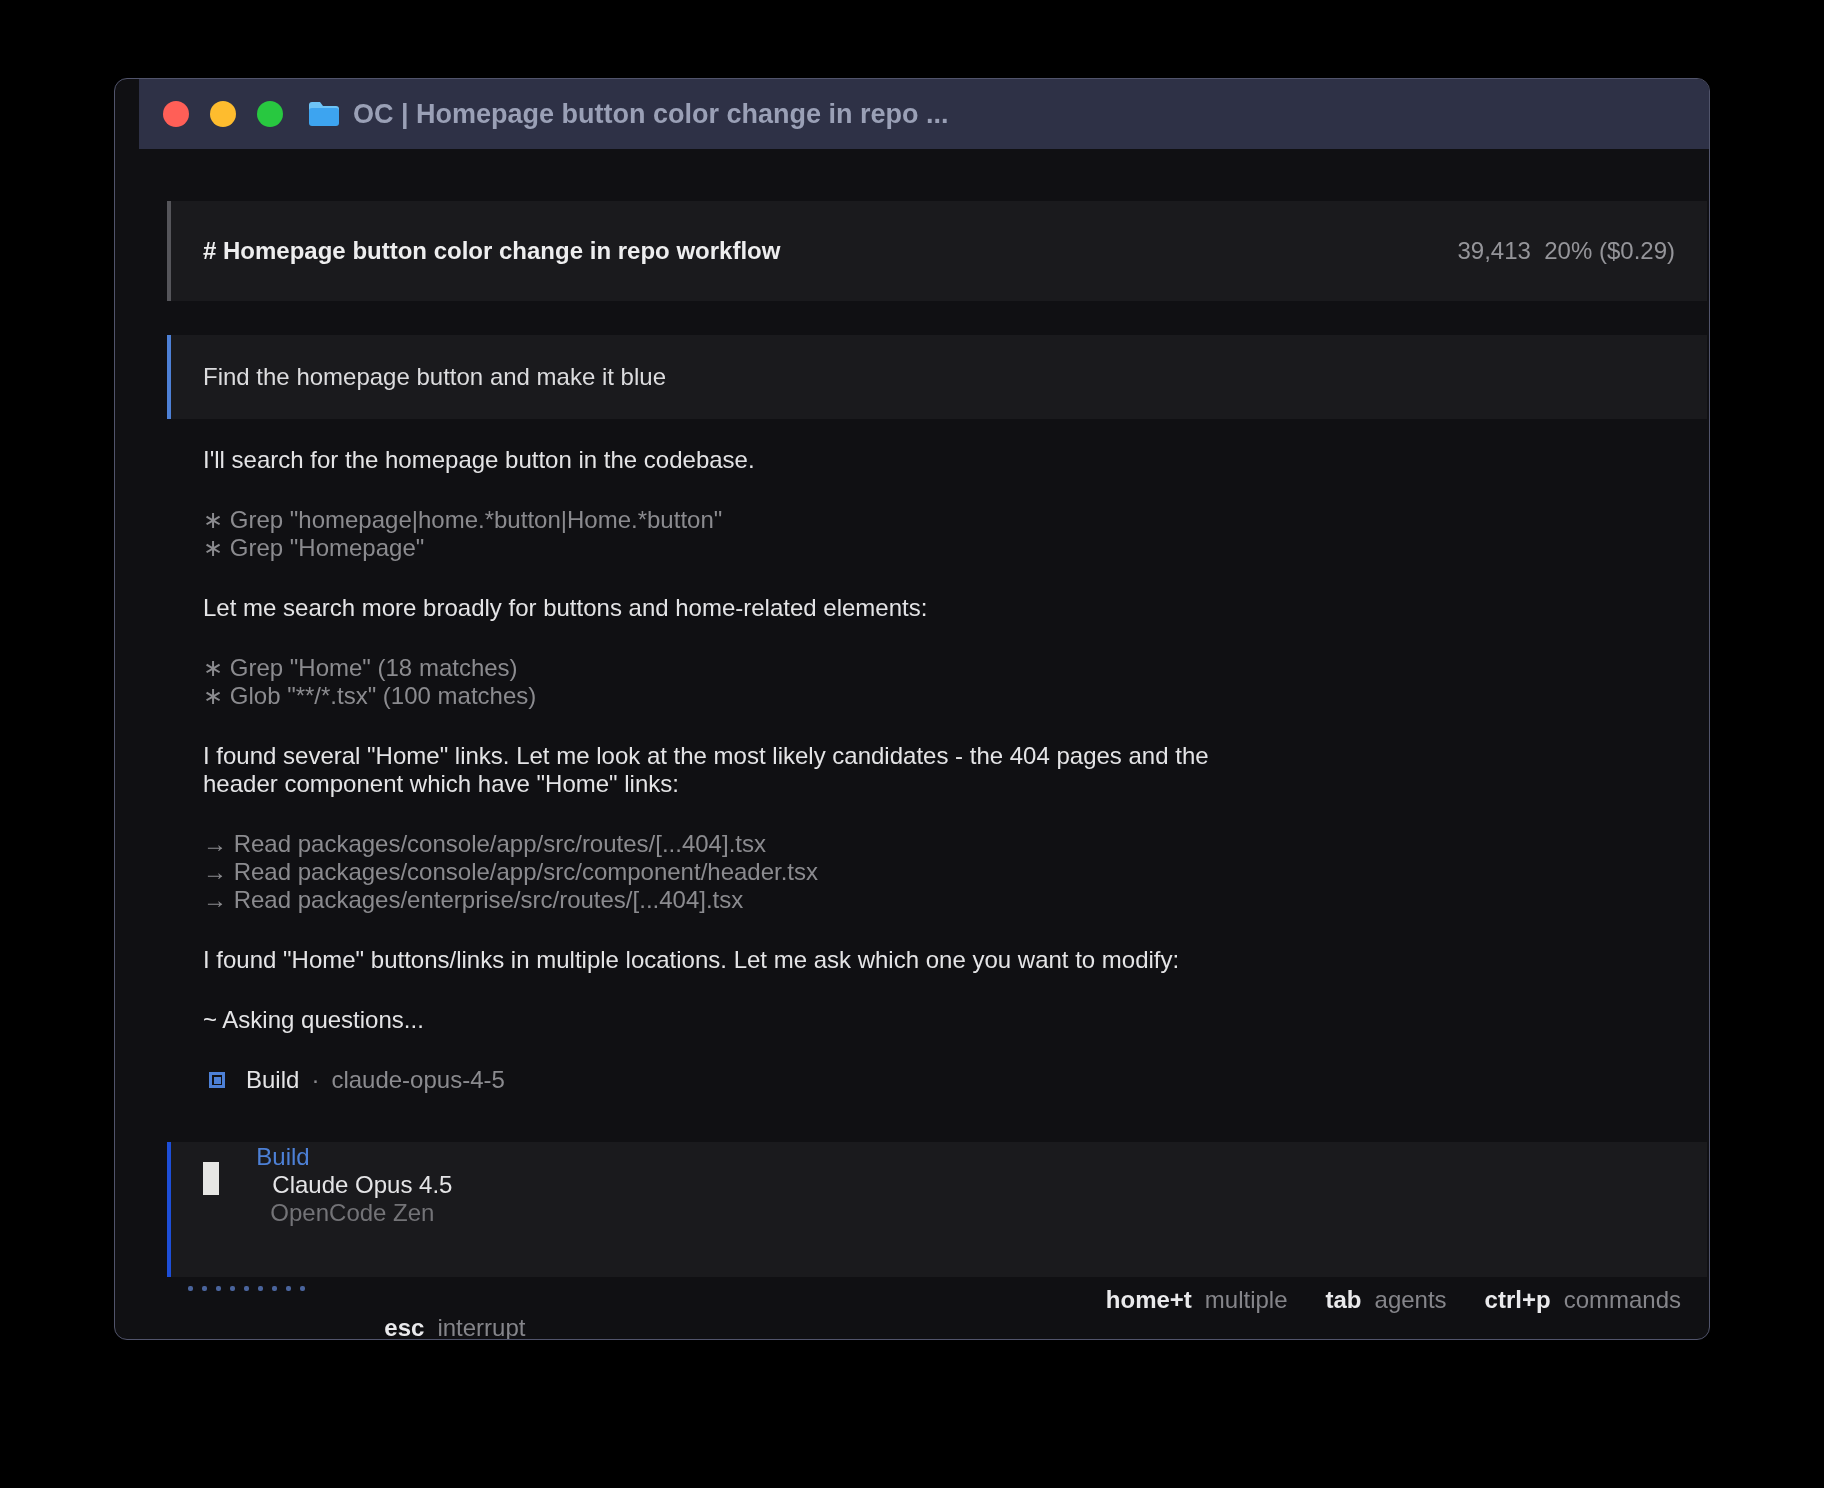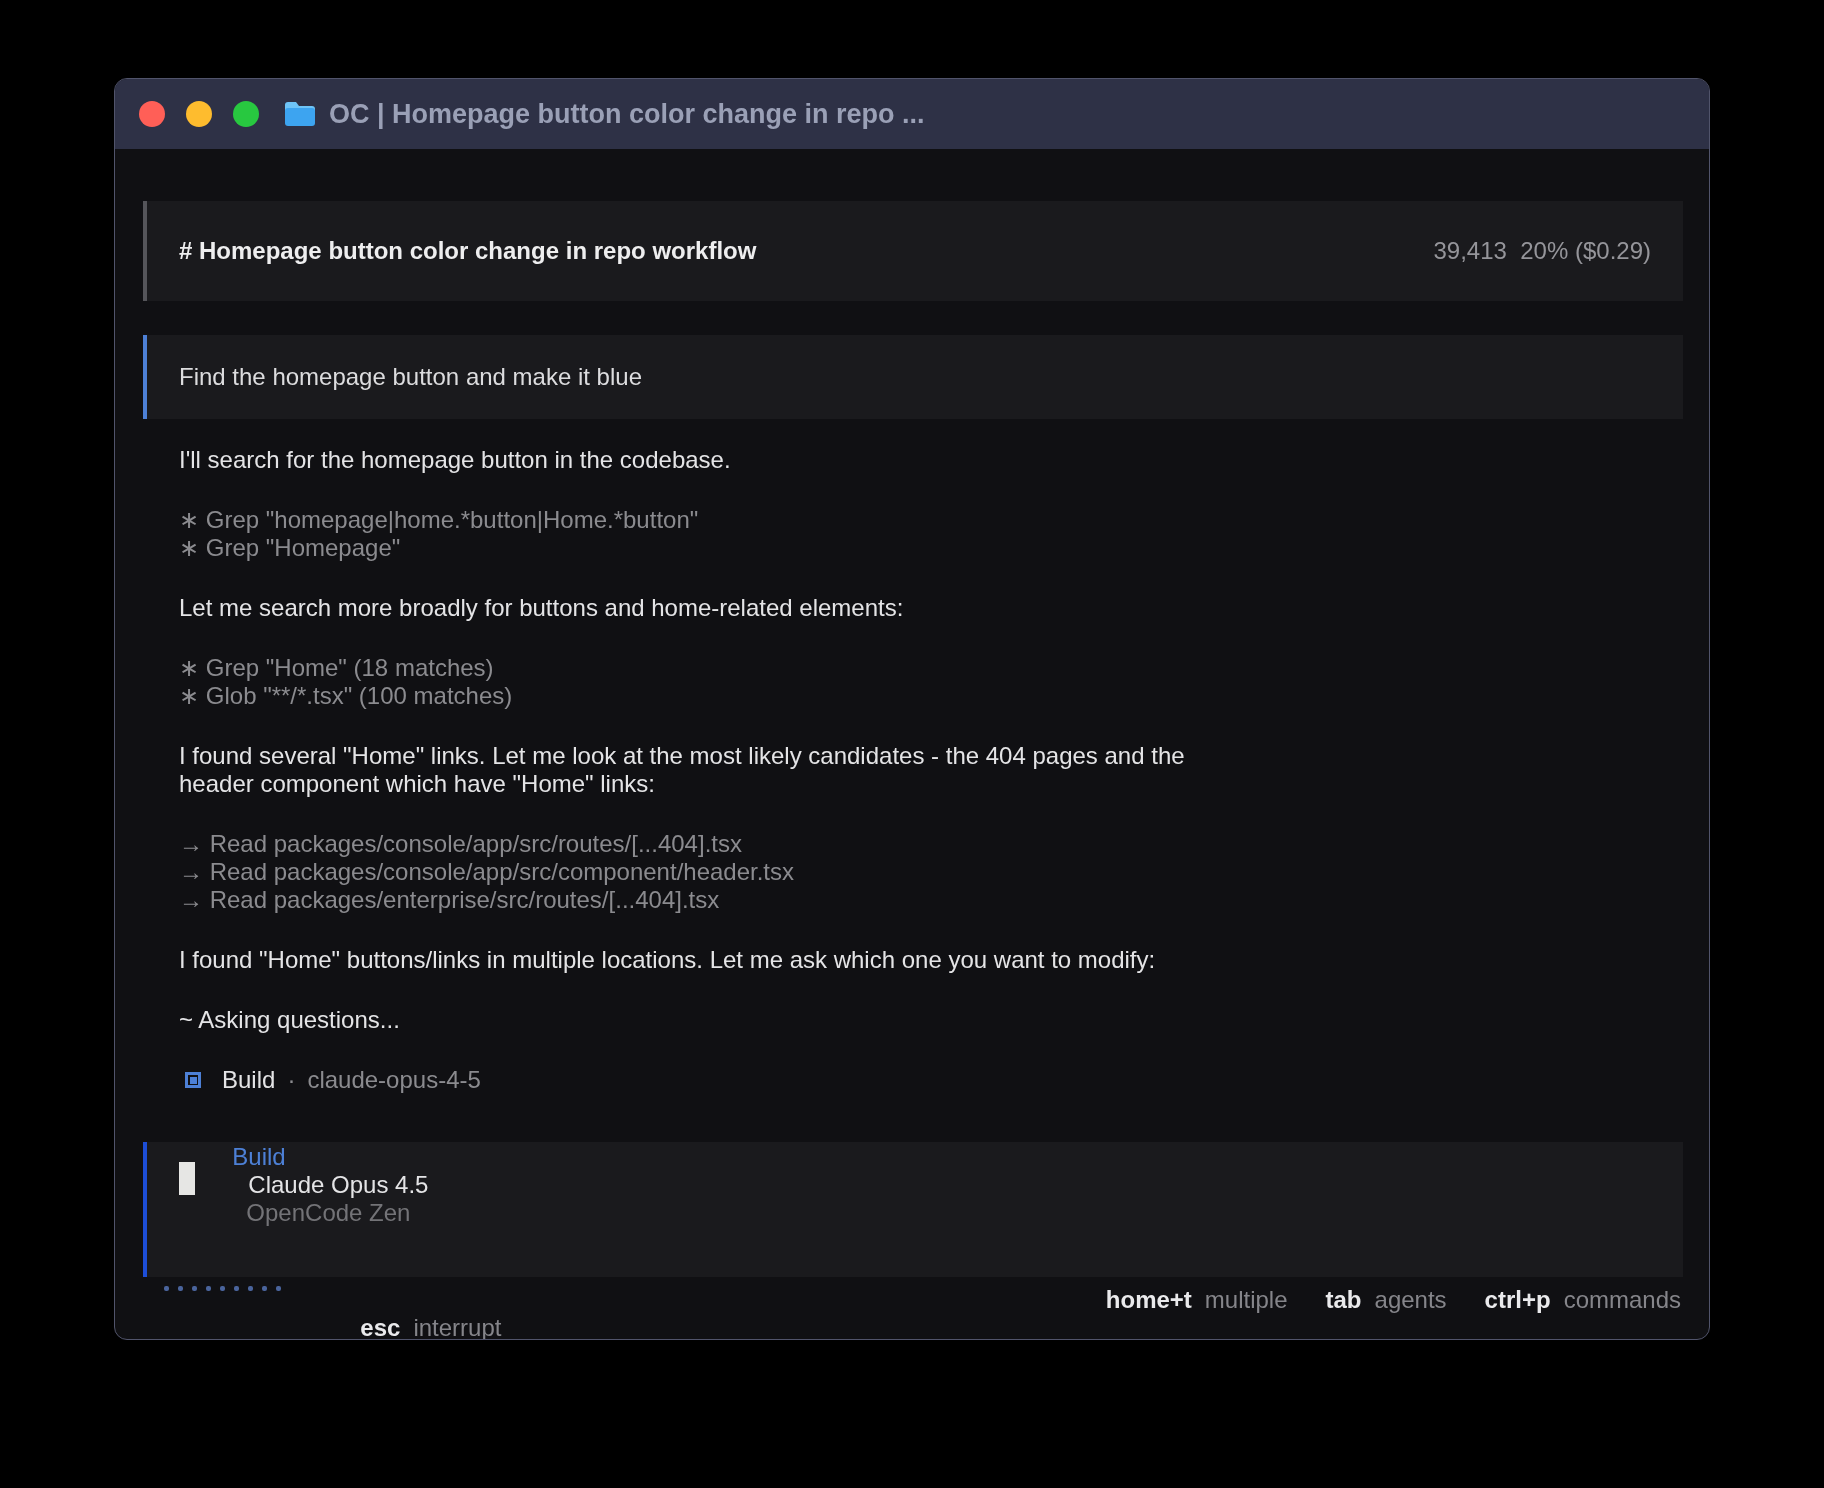--- a/index.html
+++ b/index.html
@@ -2,20 +2,21 @@
 <html><head>
 <meta charset="utf-8">
 <style>
   * { margin:0; padding:0; box-sizing:border-box; }
   html,body { width:1824px; height:1488px; background:#000; overflow:hidden; }
 
   .window {
     position:absolute; left:114px; top:78px; width:1596px; height:1262px;
     background:#101013; border:1px solid #51546b; border-radius:13px;
     overflow:hidden;
+    padding-left:24px;
   }
 
   
   .titlebar {
     height:70px; background:#2e3146; display:flex; align-items:center;
     padding:0 24px;
   }
   .lights { display:flex; gap:21px; }
   .light { width:26px; height:26px; border-radius:50%; }
   .light.red    { background:#ff5f57; }

